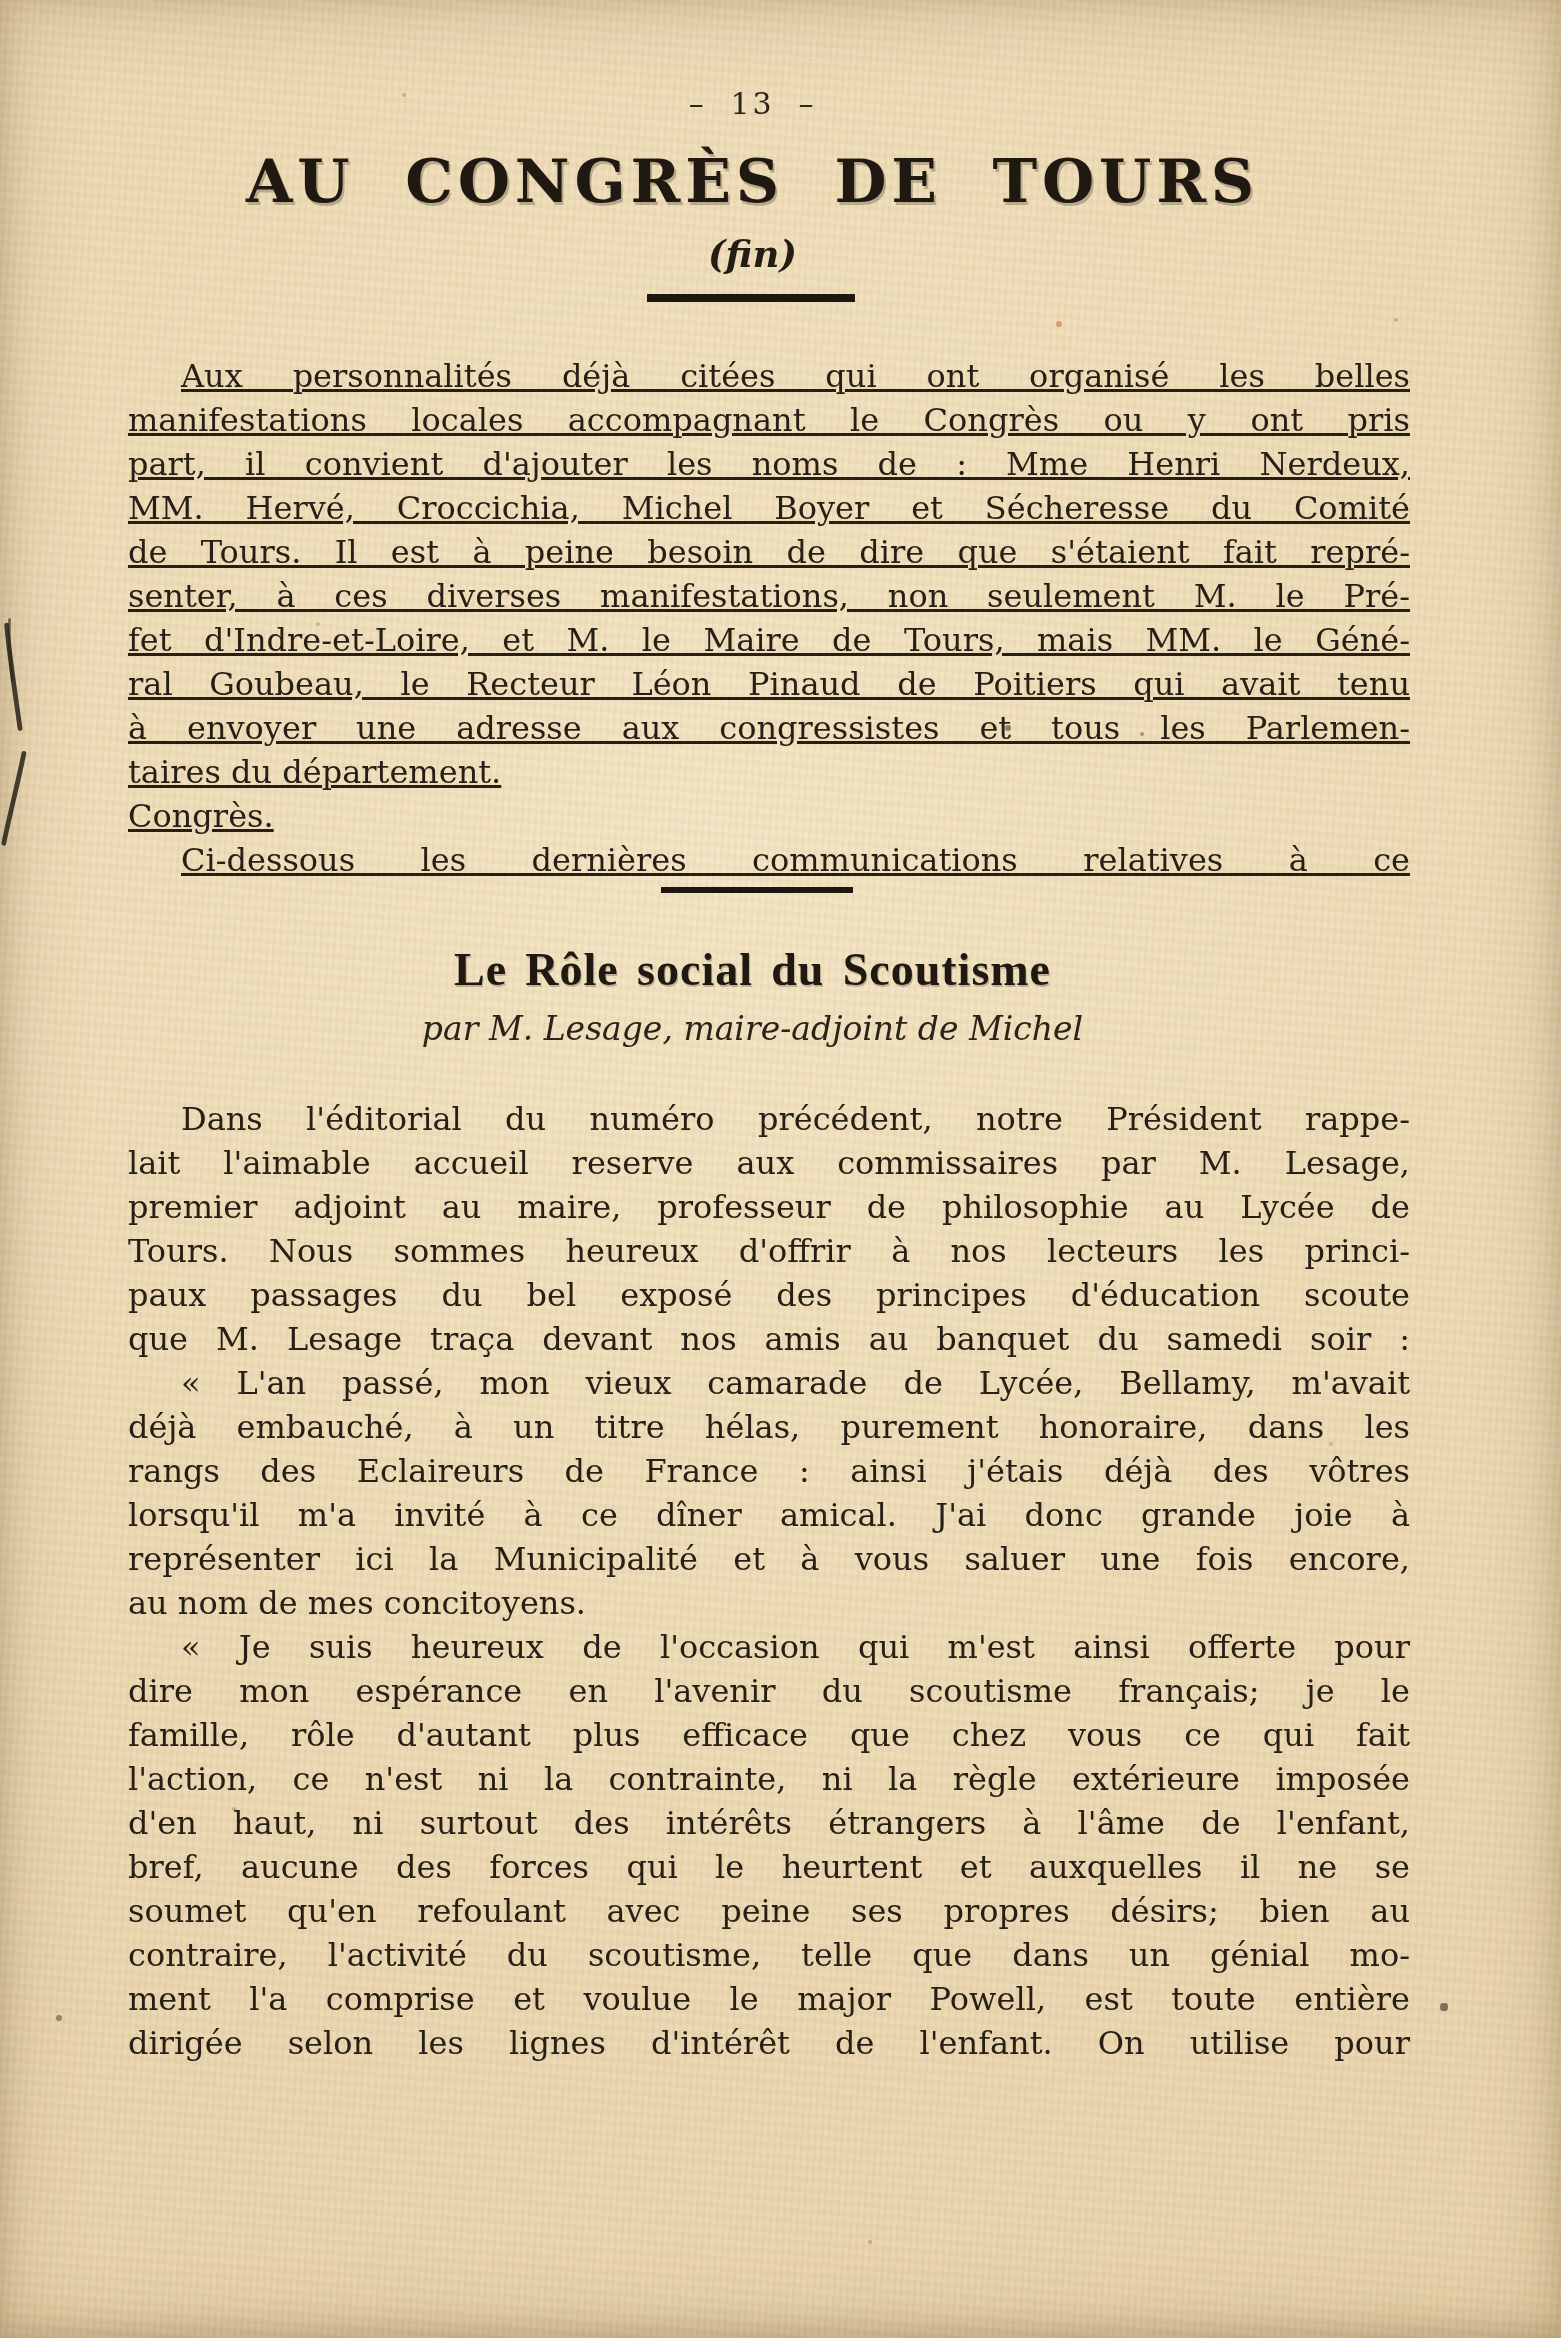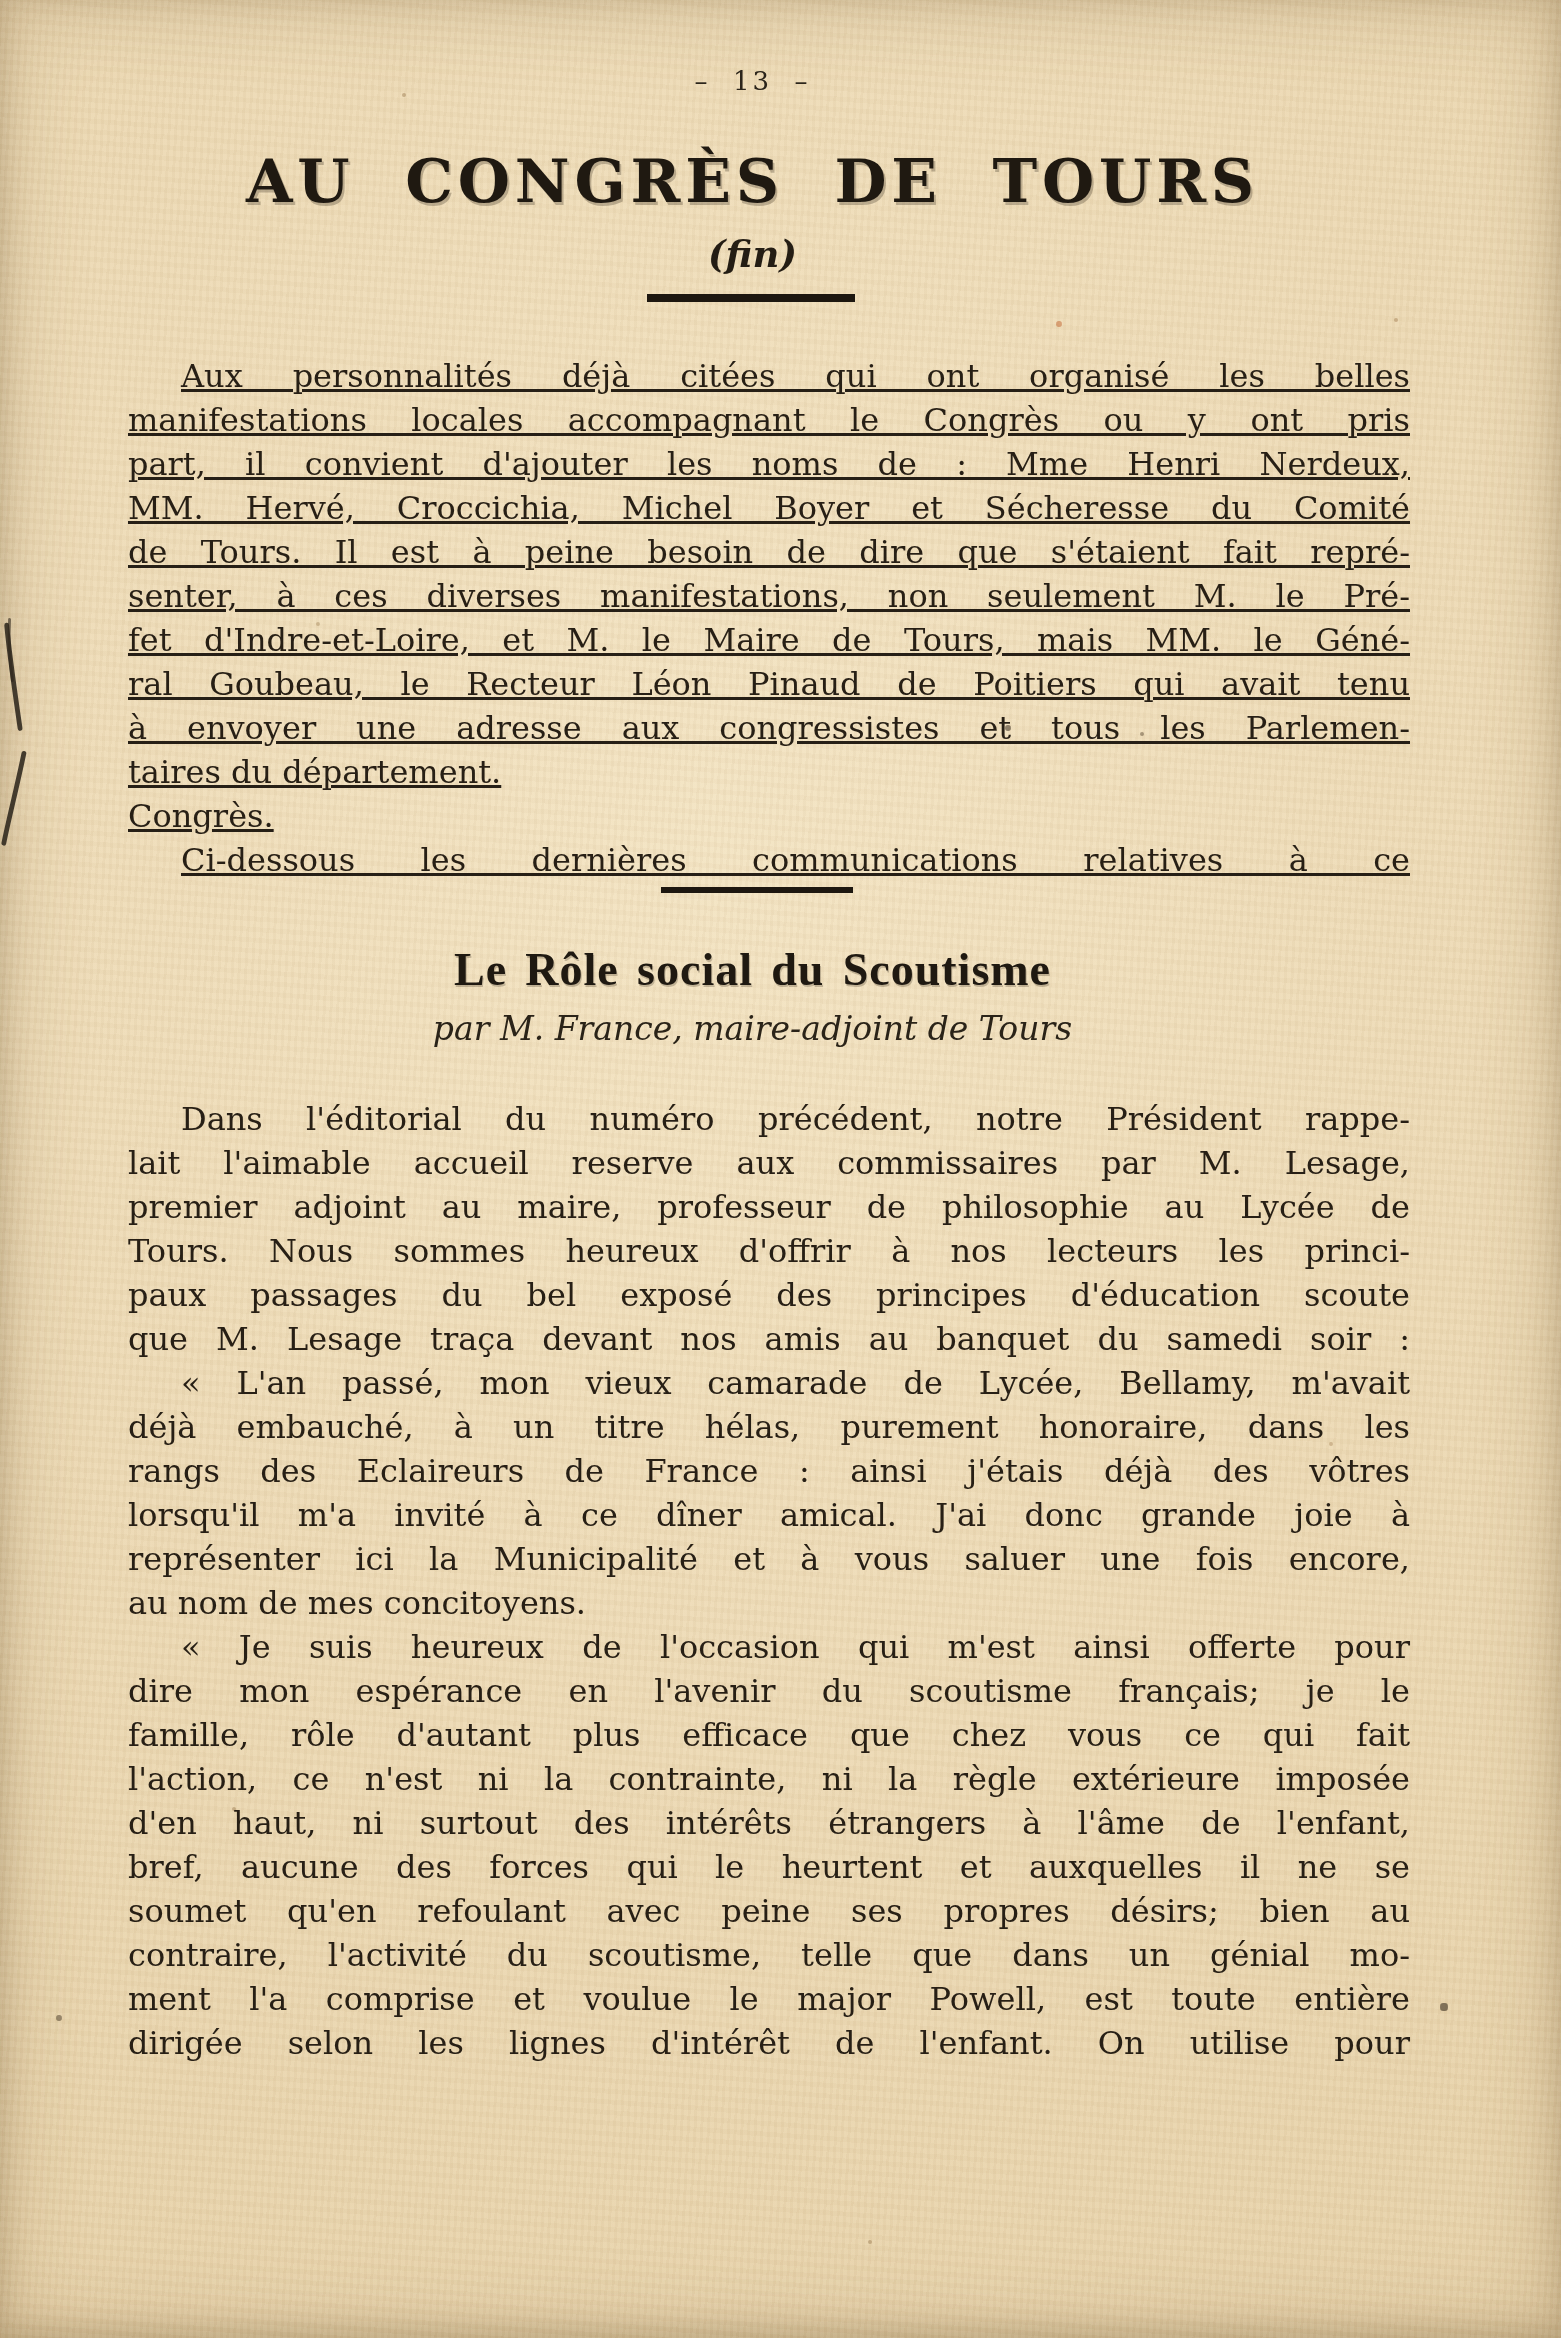--- a/index.html
+++ b/index.html
@@ -42,23 +42,23 @@
       233px 1808px 0 1px rgba(140,105,60,0.38),
       869px 2241px 0 1px rgba(140,105,60,0.38),
       1330px 1443px 0 1px rgba(150,112,66,0.35),
       640px 1388px 0 1px rgba(120,92,55,0.35),
       317px 623px 0 1px rgba(140,105,60,0.32);
     pointer-events: none;
   }
   .ink-marks { position: absolute; left: 0; top: 613px; width: 44px; height: 252px; }
 
   .page-number {
-    position: absolute; top: 66px; left: 128px; width: 1249px;
+    position: absolute; top: 86px; left: 128px; width: 1249px;
     text-align: center;
-    font-size: 26px; letter-spacing: 2.9px; word-spacing: 11.5px;
+    font-size: 30px; letter-spacing: 2.9px; word-spacing: 11.5px;
     color: #2b241a;
   }
   .title {
     position: absolute; top: 146px; left: 128px; width: 1249px;
     text-align: center;
     font-size: 60px; font-weight: 700;
     letter-spacing: 4.8px; word-spacing: 25px;
     color: #1f1911;
     text-shadow: 1.9px 2.9px 0 rgba(50,38,24,0.28);
     white-space: nowrap;
@@ -135,21 +135,21 @@
       <div class="line">à envoyer une adresse aux congressistes et tous les Parlemen-</div>
       <div class="line short">taires du département.</div>
       <div class="line short">Congrès.</div>
       <div class="line indent">Ci-dessous les dernières communications relatives à ce</div>
     </div>
 
   <div class="rule rule-2"></div>
 
   <h2 class="section-heading" style="margin:0;font-family:Liberation Serif, serif;">Le Rôle social du Scoutisme</h2>
 
-  <div class="byline">par M. France, maire-adjoint de Tours</div>
+  <div class="byline">par M. Lesage, maire-adjoint de Michel</div>
 
   <div class="text-col section-col">
       <div class="line indent">Dans l'éditorial du numéro précédent, notre Président rappe-</div>
       <div class="line">lait l'aimable accueil reserve aux commissaires par M. Lesage,</div>
       <div class="line">premier adjoint au maire, professeur de philosophie au Lycée de</div>
       <div class="line">Tours. Nous sommes heureux d'offrir à nos lecteurs les princi-</div>
       <div class="line">paux passages du bel exposé des principes d'éducation scoute</div>
       <div class="line">que M. Lesage traça devant nos amis au banquet du samedi soir :</div>
       <div class="line indent">« L'an passé, mon vieux camarade de Lycée, Bellamy, m'avait</div>
       <div class="line">déjà embauché, à un titre hélas, purement honoraire, dans les</div>

